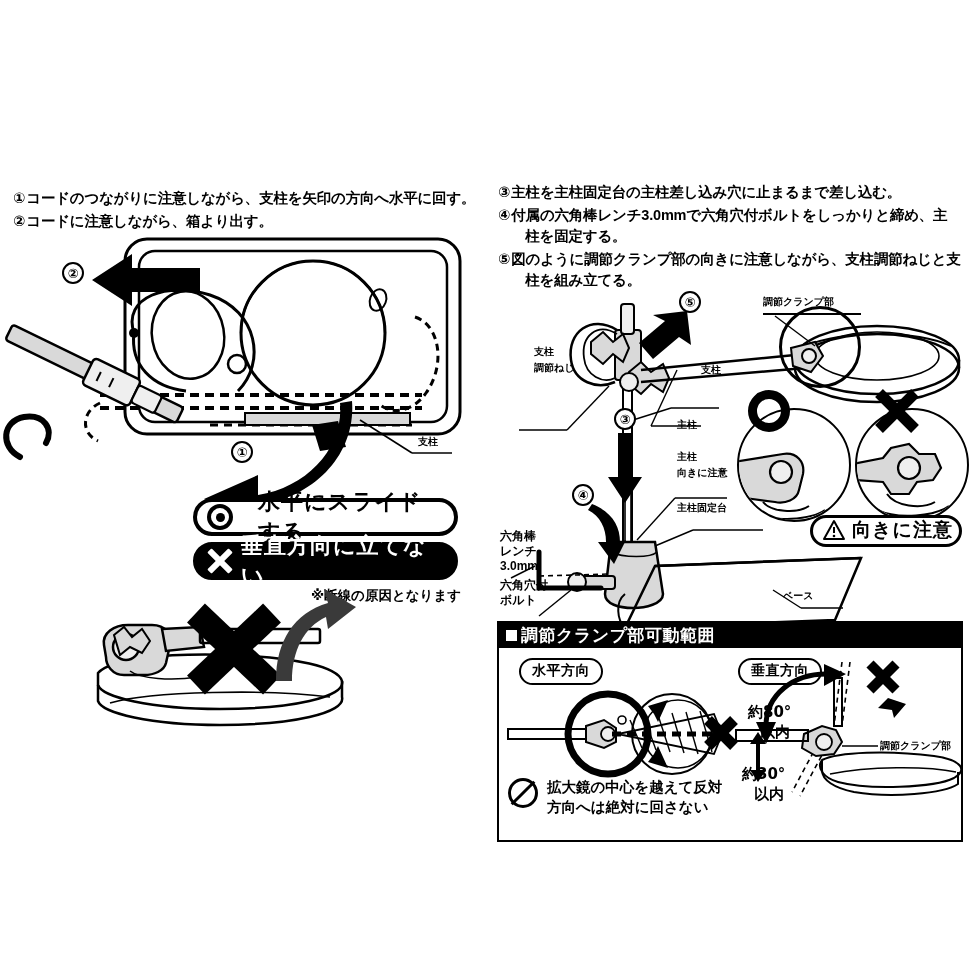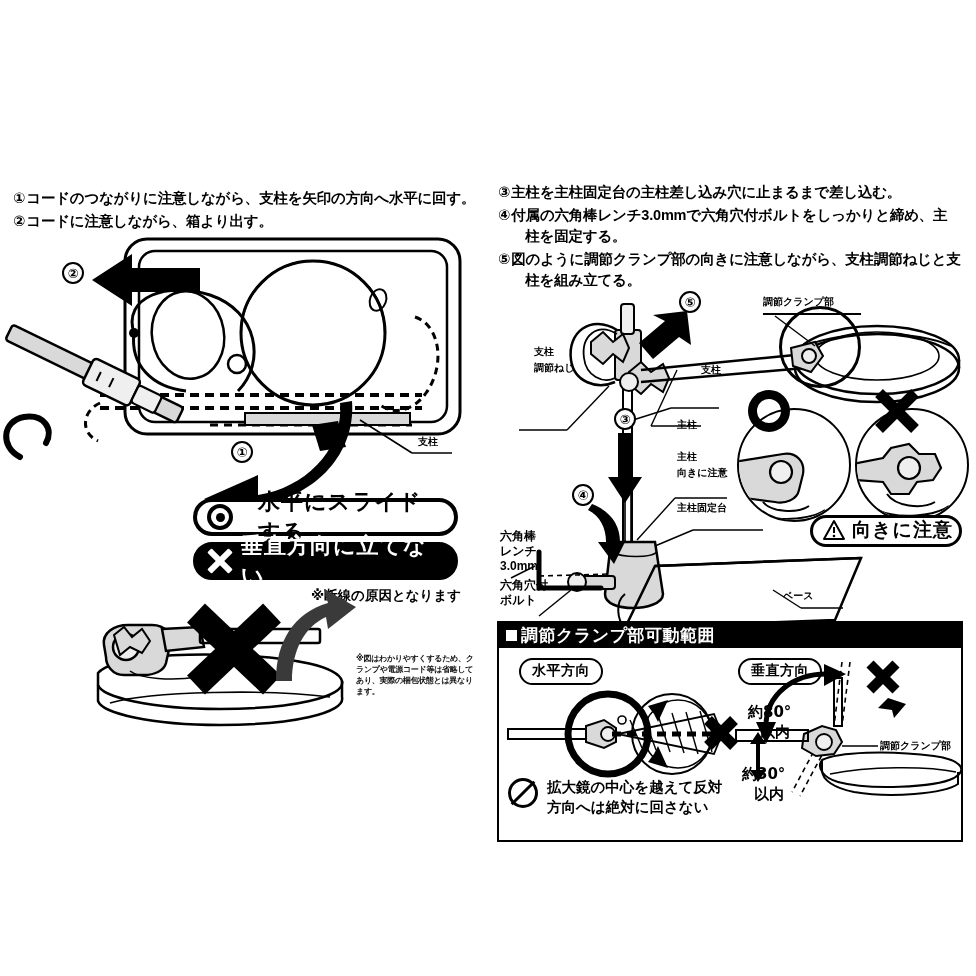--- a/index.html
+++ b/index.html
@@ -223,21 +223,20 @@
 
     <g stroke="#000" stroke-width="26" stroke-linecap="butt">
       <line x1="116" y1="28" x2="192" y2="100"></line>
       <line x1="192" y1="28" x2="116" y2="100"></line>
     </g>
 
     <path d="M196 96 C196 56 214 28 248 18 L244 4 L276 22 L248 44 L246 32
              C224 42 212 66 212 96 Z" fill="#3a3a3a"></path>
   </svg>
 
-  <div class="microtext" style="left:356px;top:653px;">※図はわかりやすくするため、クランプや電源コード等は省略してあり、実際の梱包状態とは異なります。</div>
 
   <div class="steps" style="left:498px;top:182px;width:478px;">
     <div class="step">
       <span class="num">③</span>
       <span class="txt">主柱を主柱固定台の主柱差し込み穴に止まるまで差し込む。</span>
     </div>
     <div class="step">
       <span class="num">④</span>
       <span class="txt">
         <span>付属の六角棒レンチ3.0mmで六角穴付ボルトをしっかりと締め、主</span>

